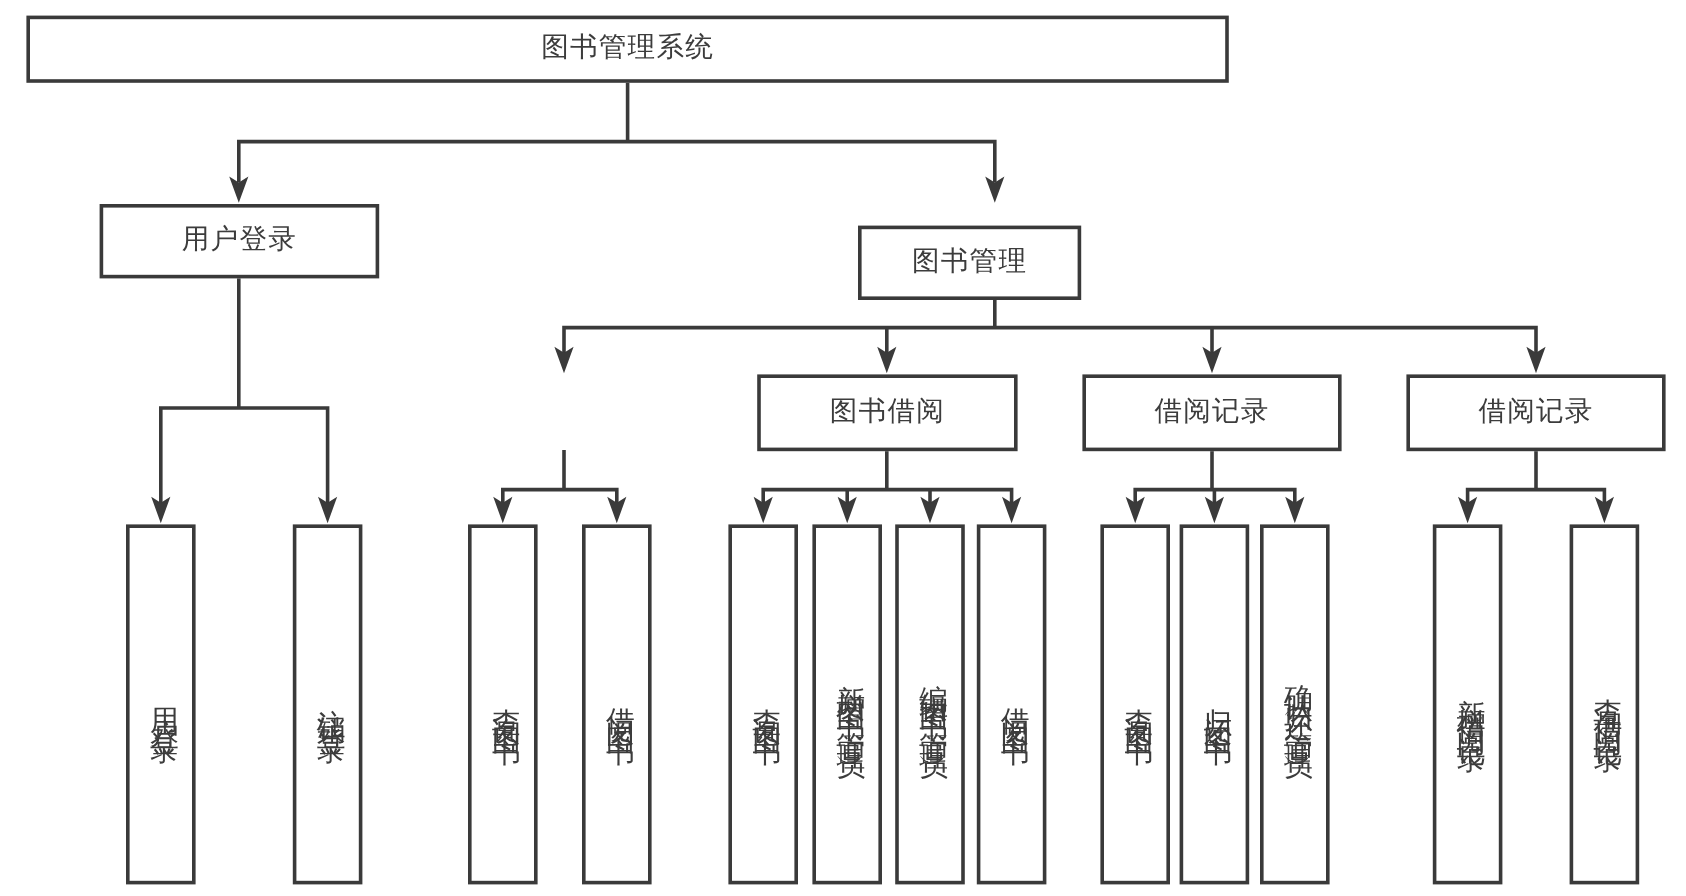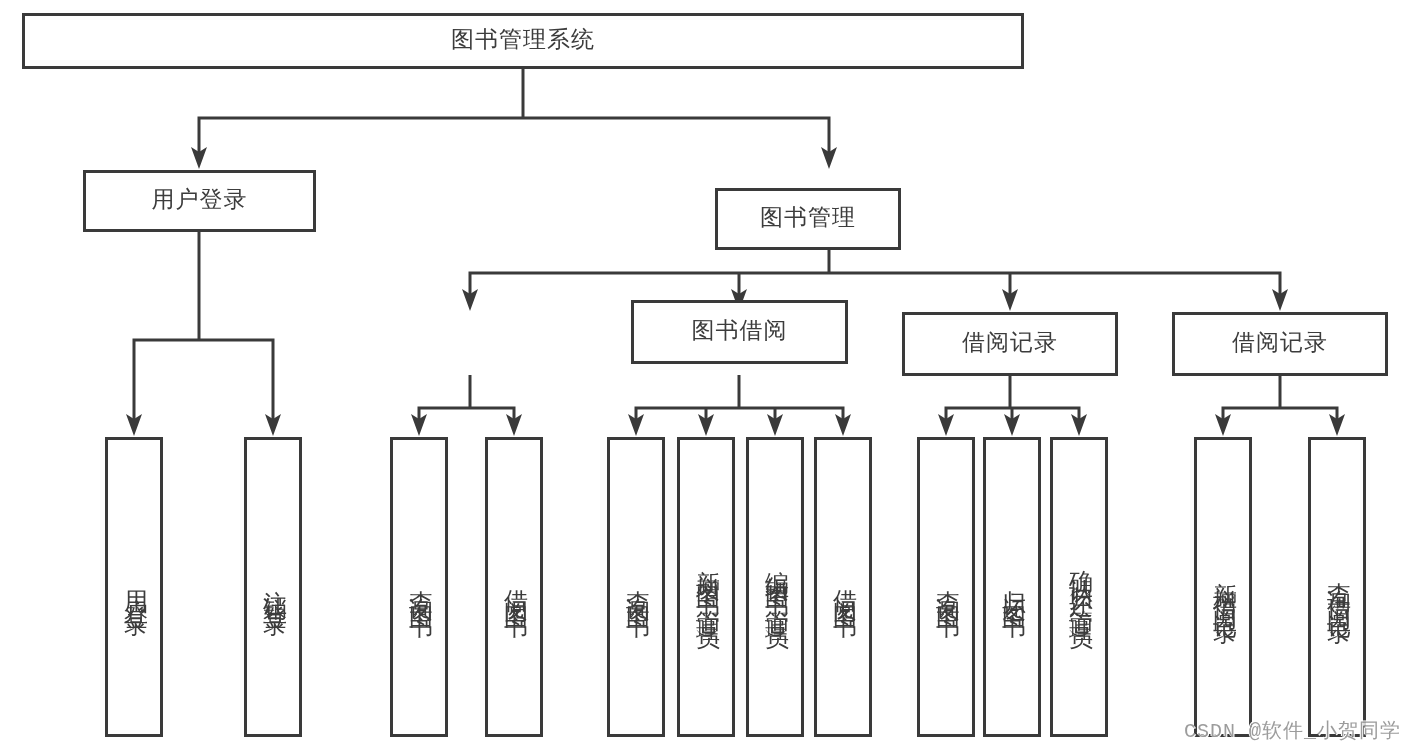--- a/index.html
+++ b/index.html
@@ -112,21 +112,21 @@
       <path d="M1223 436 L1215 414 L1223 419 L1231 414 Z"></path>
       <path d="M1337 436 L1329 414 L1337 419 L1345 414 Z"></path>
     </g>
   </svg>
 
   <div class="box h-box" style="left:22px; top:13px; width:1002px; height:56px;">图书管理系统</div>
 
   <div class="box h-box" style="left:83px; top:170px; width:233px; height:62px;">用户登录</div>
   <div class="box h-box" style="left:715px; top:170px; width:186px; height:62px;margin-top:18px;">图书管理</div>
 
-  <div class="box h-box" style="left:631px; top:300px; width:217px; height:64px;">图书借阅</div>
+  <div class="box h-box" style="left:631px; top:312px; width:217px; height:64px;">图书借阅</div>
   <div class="box h-box" style="left:902px; top:312px; width:216px; height:64px;">借阅记录</div>
   <div class="box h-box" style="left:1172px; top:312px; width:216px; height:64px;">借阅记录</div>
 
   <div class="box v-box" style="left:105px; top:437px; width:58px; height:300px;">用户登录</div>
   <div class="box v-box" style="left:244px; top:437px; width:58px; height:300px;">注销登录</div>
 
   <div class="box v-box" style="left:390px; top:437px; width:58px; height:300px;">查询图书</div>
   <div class="box v-box" style="left:485px; top:437px; width:58px; height:300px;">借阅图书</div>
 
   <div class="box v-box" style="left:607px; top:437px; width:58px; height:300px;">查询图书</div>
@@ -134,15 +134,14 @@
   <div class="box v-box" style="left:746px; top:437px; width:58px; height:300px;">编辑图书（管理员）</div>
   <div class="box v-box" style="left:814px; top:437px; width:58px; height:300px;">借阅图书</div>
 
   <div class="box v-box" style="left:917px; top:437px; width:58px; height:300px;">查询图书</div>
   <div class="box v-box" style="left:983px; top:437px; width:58px; height:300px;">归还图书</div>
   <div class="box v-box" style="left:1050px; top:437px; width:58px; height:300px;">确认归还（管理员）</div>
 
   <div class="box v-box" style="left:1194px; top:437px; width:58px; height:300px;">新增借阅记录</div>
   <div class="box v-box" style="left:1308px; top:437px; width:58px; height:300px;">查询借阅记录</div>
 
-  <div class="watermark">CSDN @软件_小贺同学</div>
 
 </div>
 
 </body></html>

